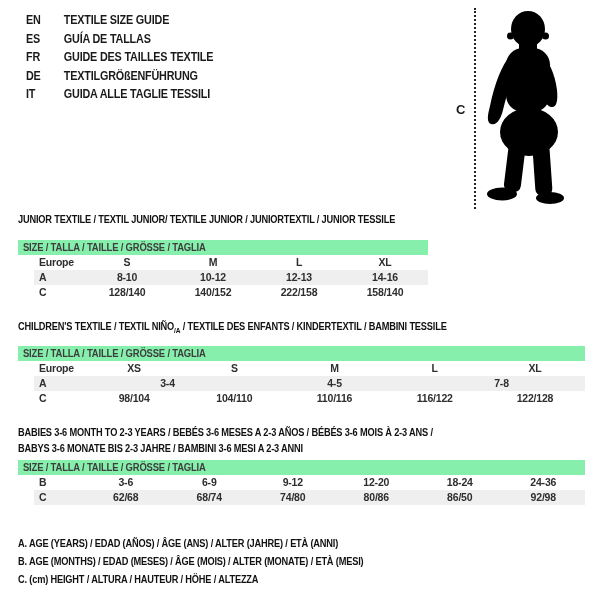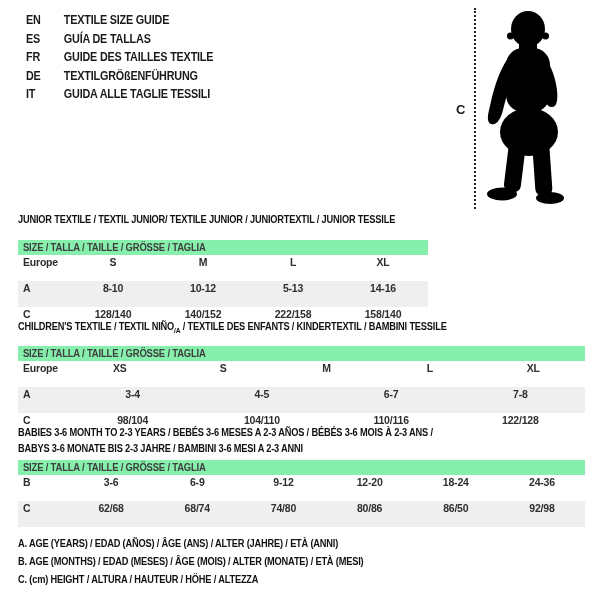--- a/index.html
+++ b/index.html
@@ -23,21 +23,21 @@
     white-space:nowrap;transform:scaleX(0.88);transform-origin:0 50%;line-height:13px;
   }
   .sec-title sub{font-size:7.5px;}
   
   .size-table{left:18px;font-size:10.5px;font-weight:bold;letter-spacing:-0.2px;}
   .t-bar{
     background:#86efac;color:#3d3d3d;height:15px;line-height:15px;
     padding-left:5px;transform-origin:0 50%;
   }
   .t-bar .inner{display:inline-block;transform:scaleX(0.9);transform-origin:0 50%;white-space:nowrap;}
-  .t-row{display:flex;height:26px;line-height:15px;color:#2e2e2e;}
+  .t-row{display:flex;height:15px;line-height:15px;color:#2e2e2e;margin-left:16px;}
   .t-row.alt{background:#efefef;}
   .t-label{width:50px;padding-left:5px;box-sizing:border-box;}
   .t-cell{flex:1;text-align:center;}
   
   .legend-line{
     left:18px;font-size:10.5px;font-weight:bold;letter-spacing:-0.2px;color:#111;
     white-space:nowrap;transform:scaleX(0.88);transform-origin:0 50%;line-height:14px;
   }
 </style>
 </head>
@@ -90,21 +90,21 @@
     <span class="t-label">Europe</span>
     <span class="t-cell">S</span>
     <span class="t-cell">M</span>
     <span class="t-cell">L</span>
     <span class="t-cell">XL</span>
   </div>
   <div class="t-row alt">
     <span class="t-label">A</span>
     <span class="t-cell">8-10</span>
     <span class="t-cell">10-12</span>
-    <span class="t-cell">5-13</span>
+    <span class="t-cell">12-13</span>
     <span class="t-cell">14-16</span>
   </div>
   <div class="t-row">
     <span class="t-label">C</span>
     <span class="t-cell">128/140</span>
     <span class="t-cell">140/152</span>
     <span class="t-cell">222/158</span>
     <span class="t-cell">158/140</span>
   </div>
 </div>
@@ -117,28 +117,28 @@
     <span class="t-cell">XS</span>
     <span class="t-cell">S</span>
     <span class="t-cell">M</span>
     <span class="t-cell">L</span>
     <span class="t-cell">XL</span>
   </div>
   <div class="t-row alt">
     <span class="t-label">A</span>
     <span class="t-cell">3-4</span>
     <span class="t-cell">4-5</span>
-    <span class="t-cell">6-7</span>
     <span class="t-cell">7-8</span>
   </div>
   <div class="t-row">
     <span class="t-label">C</span>
     <span class="t-cell">98/104</span>
     <span class="t-cell">104/110</span>
     <span class="t-cell">110/116</span>
+    <span class="t-cell">116/122</span>
     <span class="t-cell">122/128</span>
   </div>
 </div>
 
 <div class="abs sec-title" style="top:426px">BABIES 3-6 MONTH TO 2-3 YEARS / BEBÉS 3-6 MESES A 2-3 AÑOS / BÉBÉS 3-6 MOIS À 2-3 ANS /</div>
 <div class="abs sec-title" style="top:442px">BABYS 3-6 MONATE BIS 2-3 JAHRE / BAMBINI 3-6 MESI A 2-3 ANNI</div>
 <div class="abs size-table" style="top:460px;width:567px">
   <div class="t-bar"><span class="inner">SIZE / TALLA / TAILLE / GRÖSSE / TAGLIA</span></div>
   <div class="t-row">
     <span class="t-label">B</span>

